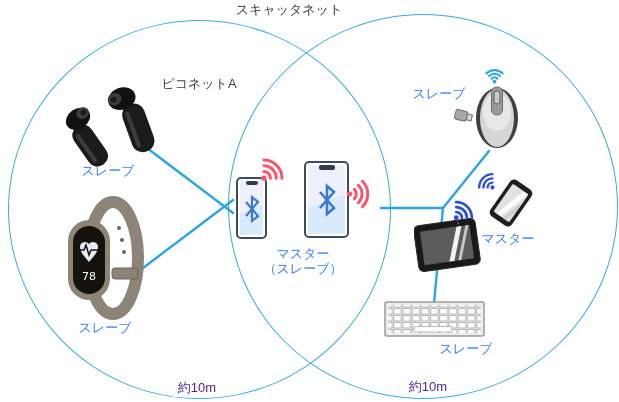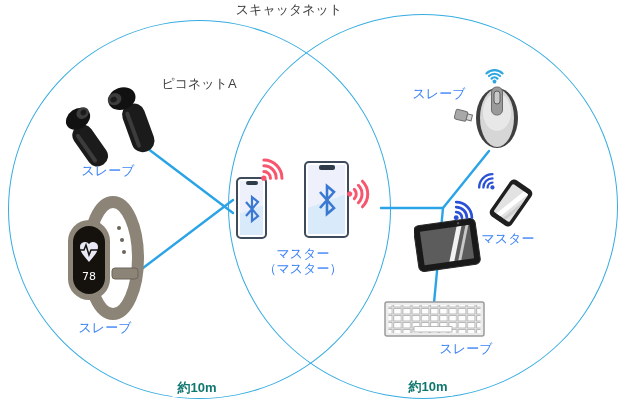--- a/index.html
+++ b/index.html
@@ -4,21 +4,21 @@
 <style>
   html,body{margin:0;padding:0;background:#fff;}
   #stage{position:relative;width:619px;height:402px;background:#fff;overflow:hidden;
          font-family:"Liberation Sans","DejaVu Sans",sans-serif;}
   .circle{position:absolute;border:1.4px solid #36ace1;border-radius:50%;z-index:1;}
   #lines{position:absolute;left:0;top:0;z-index:2;pointer-events:none;}
   .dev{position:absolute;z-index:3;}
   .lbl{position:absolute;z-index:5;white-space:nowrap;transform:translateX(-50%);
        font-size:13px;color:#3f3f3f;}
   .green{color:#3b82f6;}
-  .range{color:#0f766e;background:#fff;padding:0 5px;font-weight:bold;}
+  .range{color:#4c1d95;background:#fff;padding:0 5px;font-weight:normal;}
   .center-lbl{text-align:center;line-height:15px;}
   .phone{position:absolute;z-index:3;background:#fff;border:2px solid #3e4b5d;
          border-radius:5px;box-sizing:border-box;}
   .phone .screen{position:absolute;left:2px;right:2px;top:2px;bottom:2px;
          background:linear-gradient(160deg,#eef1fc 52%,#d9eafa 52%);}
   .phone .notch{position:absolute;top:2px;left:50%;transform:translateX(-50%);
          background:#303c4a;border-radius:2px;z-index:2;}
   .phone svg{position:absolute;left:50%;transform:translateX(-50%);z-index:2;}
   .wifi{position:absolute;z-index:4;}
 </style>
@@ -41,21 +41,21 @@
   </svg>
 
   <div class="lbl" style="left:289px;top:1px;">スキャッタネット</div>
   <div class="lbl" style="left:199px;top:31px;margin-top:44px;">ピコネットA</div>
 
   <div class="lbl green" style="left:108px;top:162px;">スレーブ</div>
   <div class="lbl green" style="left:105px;top:319px;">スレーブ</div>
 
   <div class="lbl green center-lbl" style="left:303px;top:246px;">
     <span style="display:block;">マスター</span>
-    <span style="display:block;">（マスター）</span>
+    <span style="display:block;">（スレーブ）</span>
   </div>
 
   <div class="lbl green" style="left:439px;top:85px;">スレーブ</div>
   <div class="lbl green" style="left:508px;top:230px;">マスター</div>
   <div class="lbl green" style="left:466px;top:340px;">スレーブ</div>
 
   <div class="lbl range" style="left:197px;top:379px;">約10m</div>
   <div class="lbl range" style="left:428px;top:378px;">約10m</div>
 
   <svg class="dev" style="left:50px;top:70px;" width="110" height="100">

